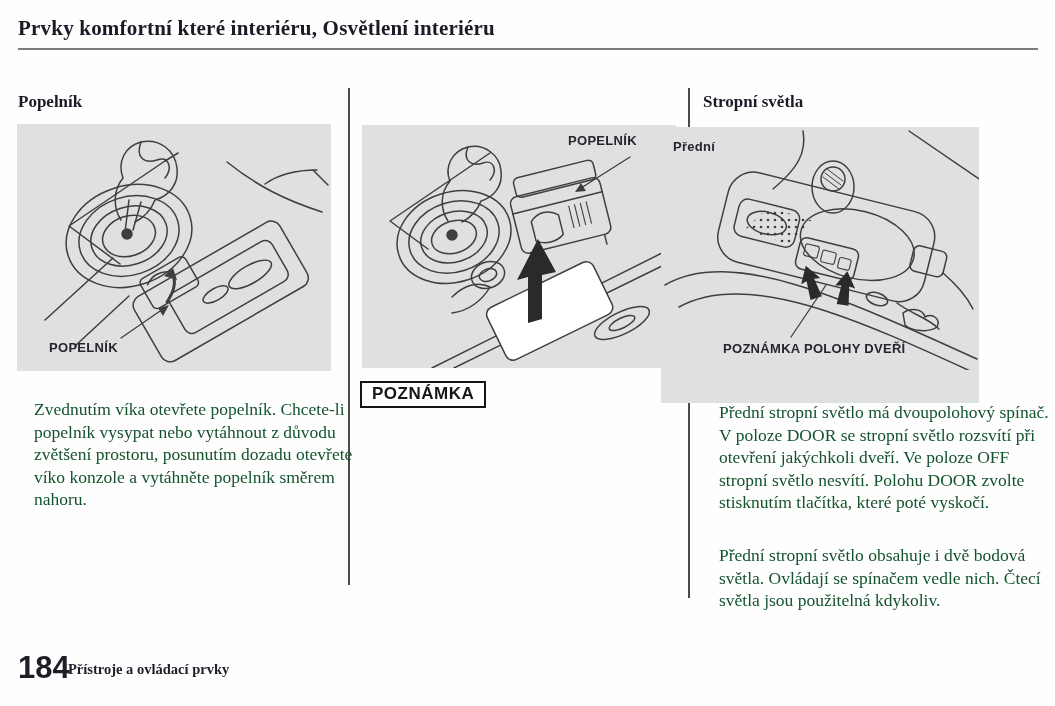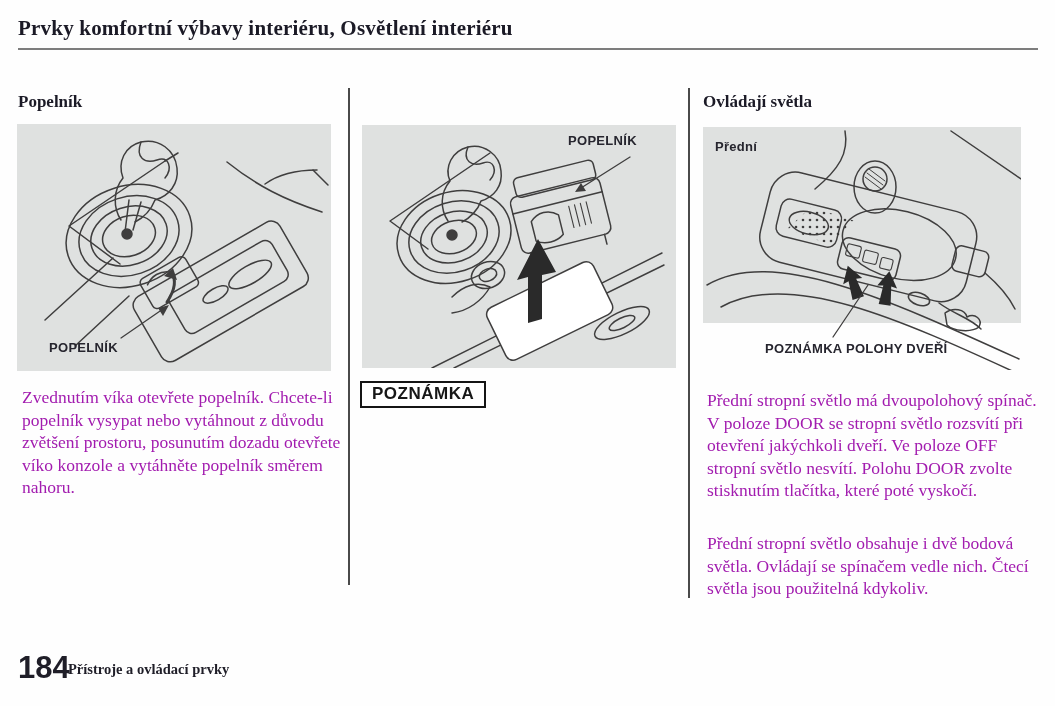--- a/index.html
+++ b/index.html
@@ -32,22 +32,22 @@
     position:absolute;background:#dfe1e0;
   }
   .figure svg{position:absolute;left:0;top:0;}
   .fig-label{
     position:absolute;
     font-family:"Liberation Sans", sans-serif;
     font-weight:bold;font-size:13px;letter-spacing:.3px;
     color:#26252e;white-space:nowrap;
   }
   .body-text{
-    position:absolute;margin:4px;
-    font-size:17.5px;line-height:22.5px;color:#a21caf;
+    position:absolute;margin:16px;
+    font-size:17.5px;line-height:22.5px;color:#14532d;
     font-family:"Liberation Serif", serif;
   }
   .note-box{
     position:absolute;display:inline-block;
     border:2px solid #151515;background:#fff;
     padding:1px 10px 2px 10px;
     font-family:"Liberation Sans", sans-serif;
     font-weight:bold;font-size:17px;letter-spacing:.5px;color:#171717;
   }
   .footer-number{
@@ -59,21 +59,21 @@
     position:absolute;left:68px;top:661px;margin:0;
     font-family:"Liberation Serif", serif;
     font-weight:bold;font-size:14.5px;color:#1f1e28;text-align:center;
   }
 </style>
 </head>
 <body>
 
 <div class="page">
 
-  <h1 class="page-title">Prvky komfortní výbavy interiéru, Osvětlení interiéru</h1>
+  <h1 class="page-title">Prvky komfortní které interiéru, Osvětlení interiéru</h1>
   <div class="title-rule"></div>
 
   <div class="col-divider divider-1"></div>
   <div class="col-divider divider-2"></div>
 
   <h2 class="col-heading" style="left:18px;top:92px;">Popelník</h2>
 
   <div class="figure" style="left:17px;top:124px;width:314px;height:247px;">
     <svg width="314" height="247" viewBox="0 0 314 247">
       <g stroke="#3f3e3e" stroke-width="1.5" fill="none" stroke-linecap="round" stroke-linejoin="round">
@@ -150,23 +150,23 @@
         <path d="M90 172 C102 160 116 156 128 162 C120 176 106 186 90 188"></path>
         <polygon points="166,198 166,152 155,155 176,114 194,147 180,150 180,194" fill="#2a2a2a" stroke="none"></polygon>
       </g>
     </svg>
     <span class="fig-label" style="left:206px;top:8px;">POPELNÍK</span>
   </div>
 
   <div class="note-box" style="left:360px;top:381px;">POZNÁMKA</div>
 
 
-  <h2 class="col-heading" style="left:703px;top:92px;">Ovládají světla</h2>
-
-  <div class="figure" style="left:703px;top:127px;width:318px;height:196px;">
+  <h2 class="col-heading" style="left:703px;top:92px;">Stropní světla</h2>
+
+  <div class="figure" style="left:661px;top:127px;width:318px;height:276px;">
     <svg width="318" height="243" viewBox="0 0 318 243">
       <defs>
         <pattern id="dotsR" width="7" height="7" patternUnits="userSpaceOnUse">
           <circle cx="2" cy="2" r="1.3" fill="#3f3e3e"></circle>
         </pattern>
       </defs>
       <g stroke="#3f3e3e" stroke-width="1.5" fill="none" stroke-linecap="round" stroke-linejoin="round">
         <path d="M142 4 C146 26 136 42 112 62"></path>
         <path d="M248 4 L318 52"></path>
         <path d="M4 158 C70 120 180 170 316 232"></path>

